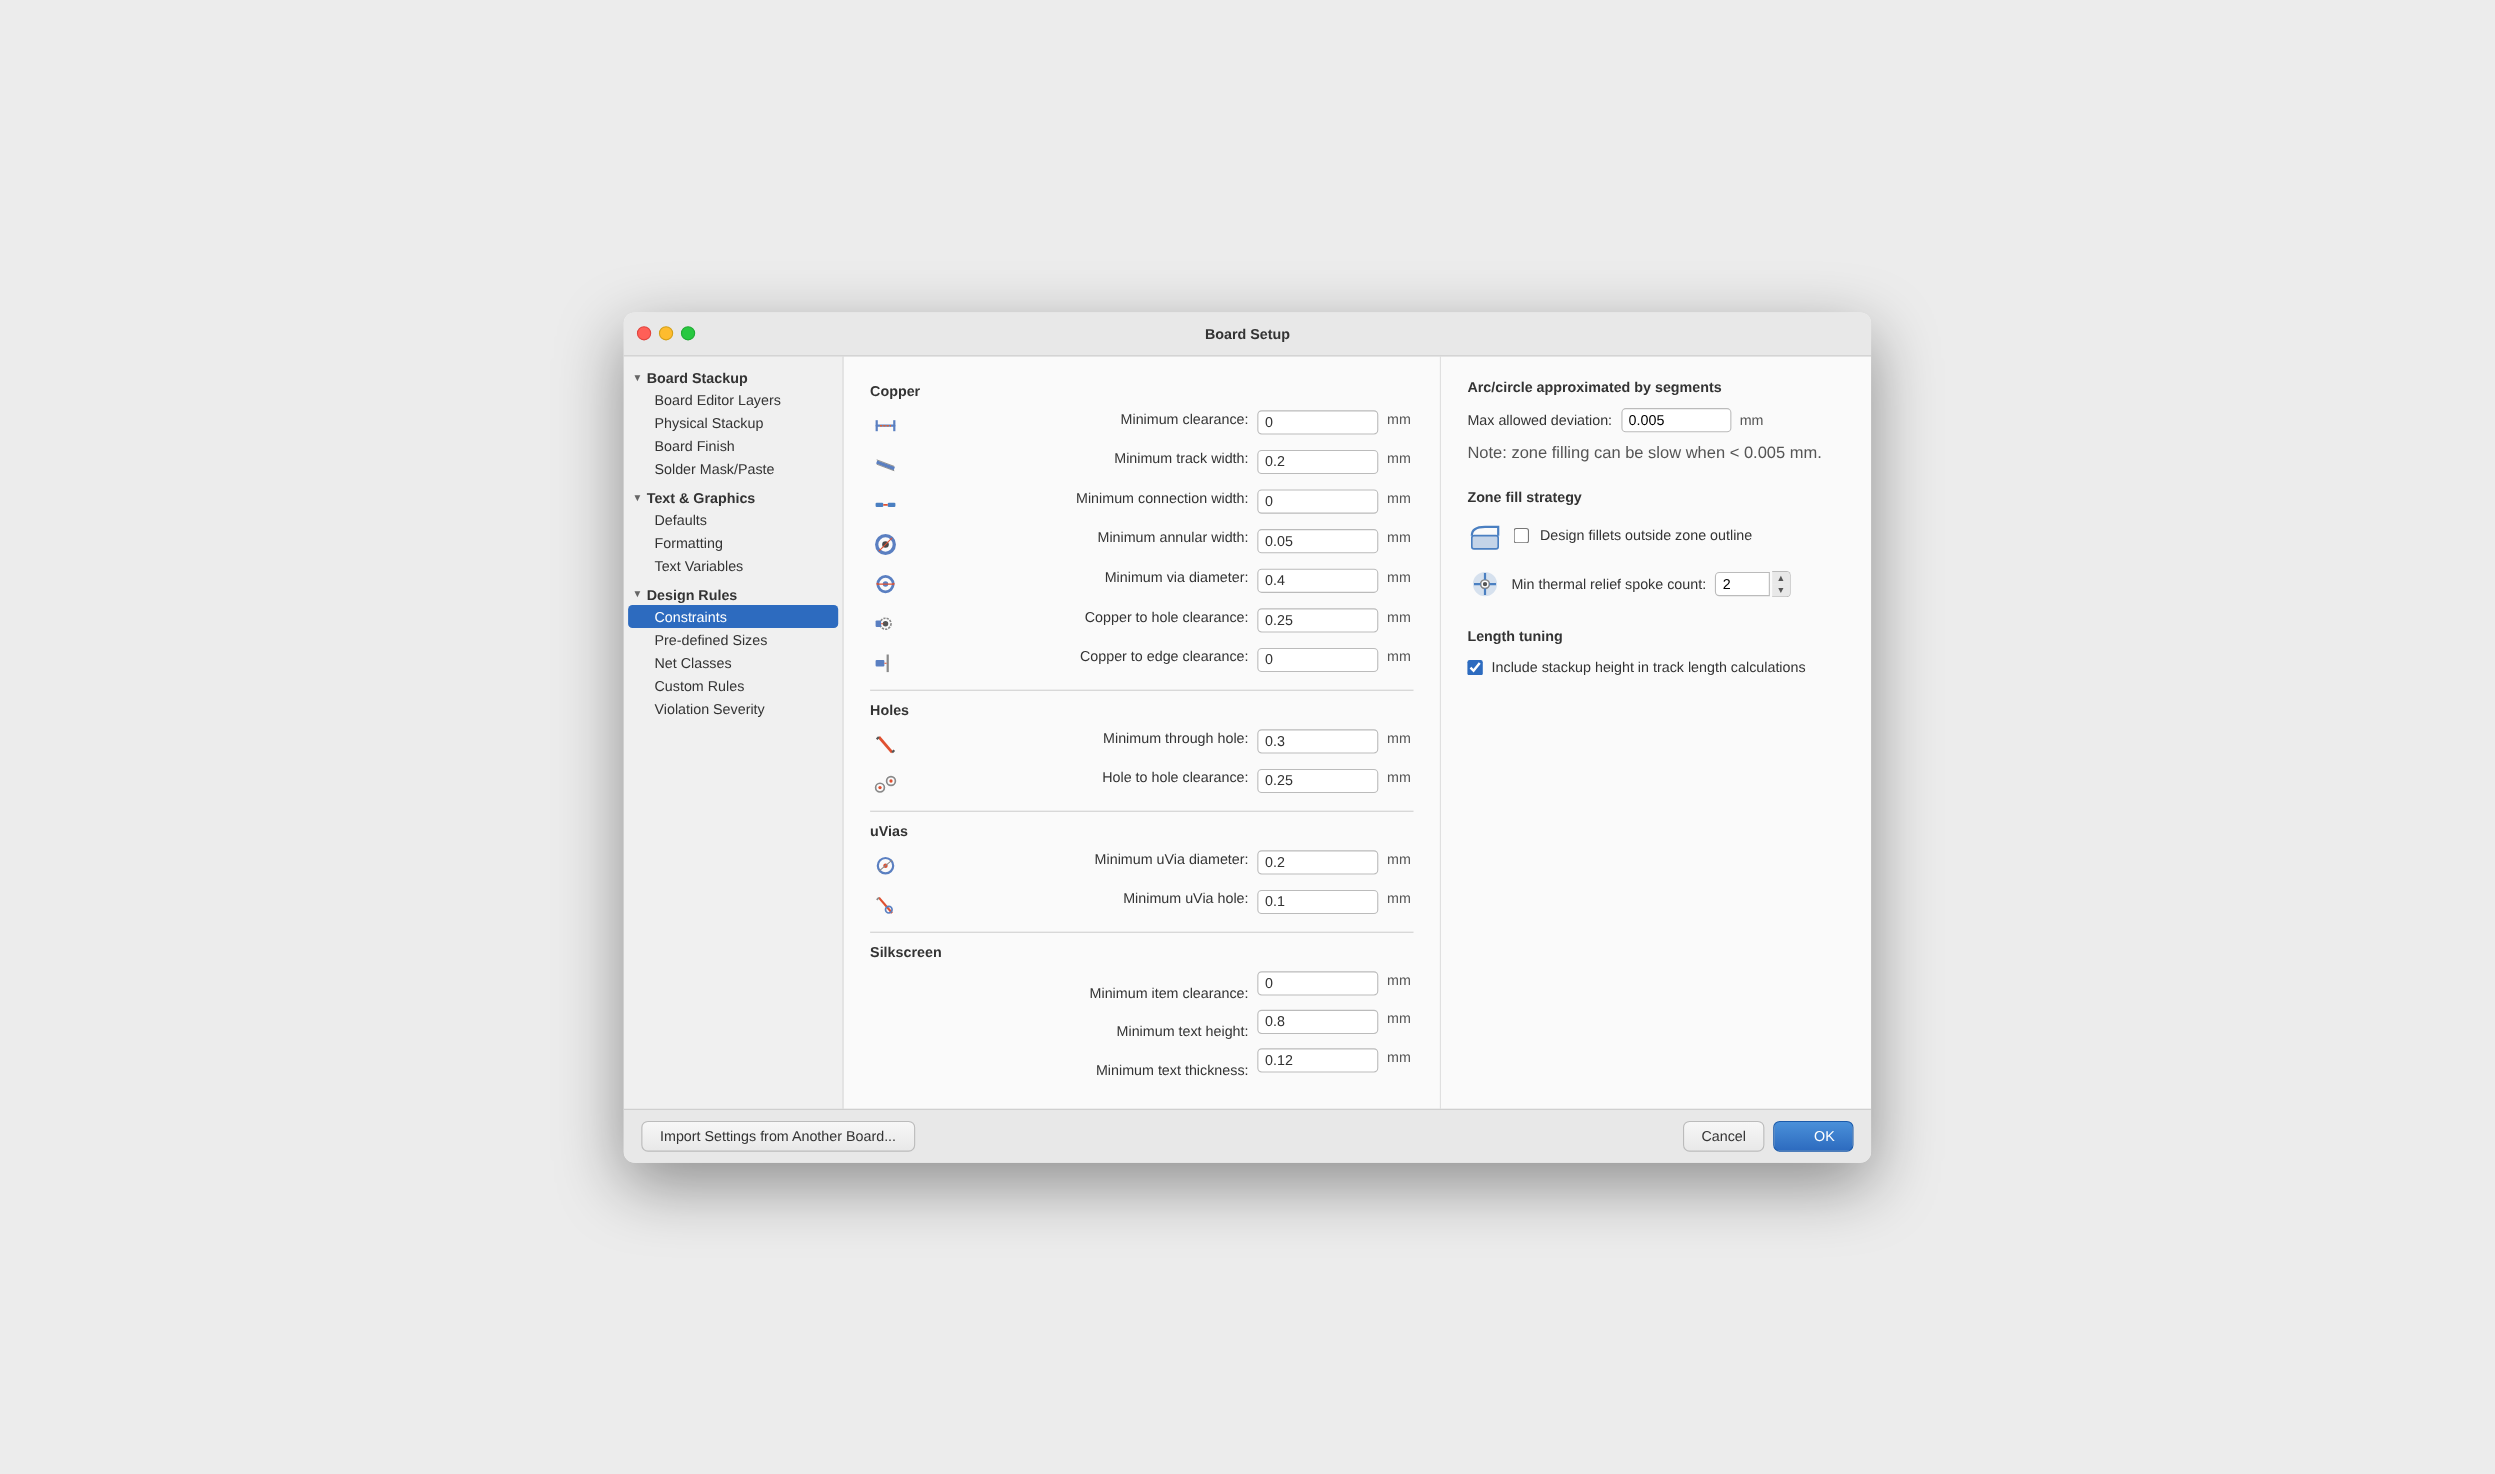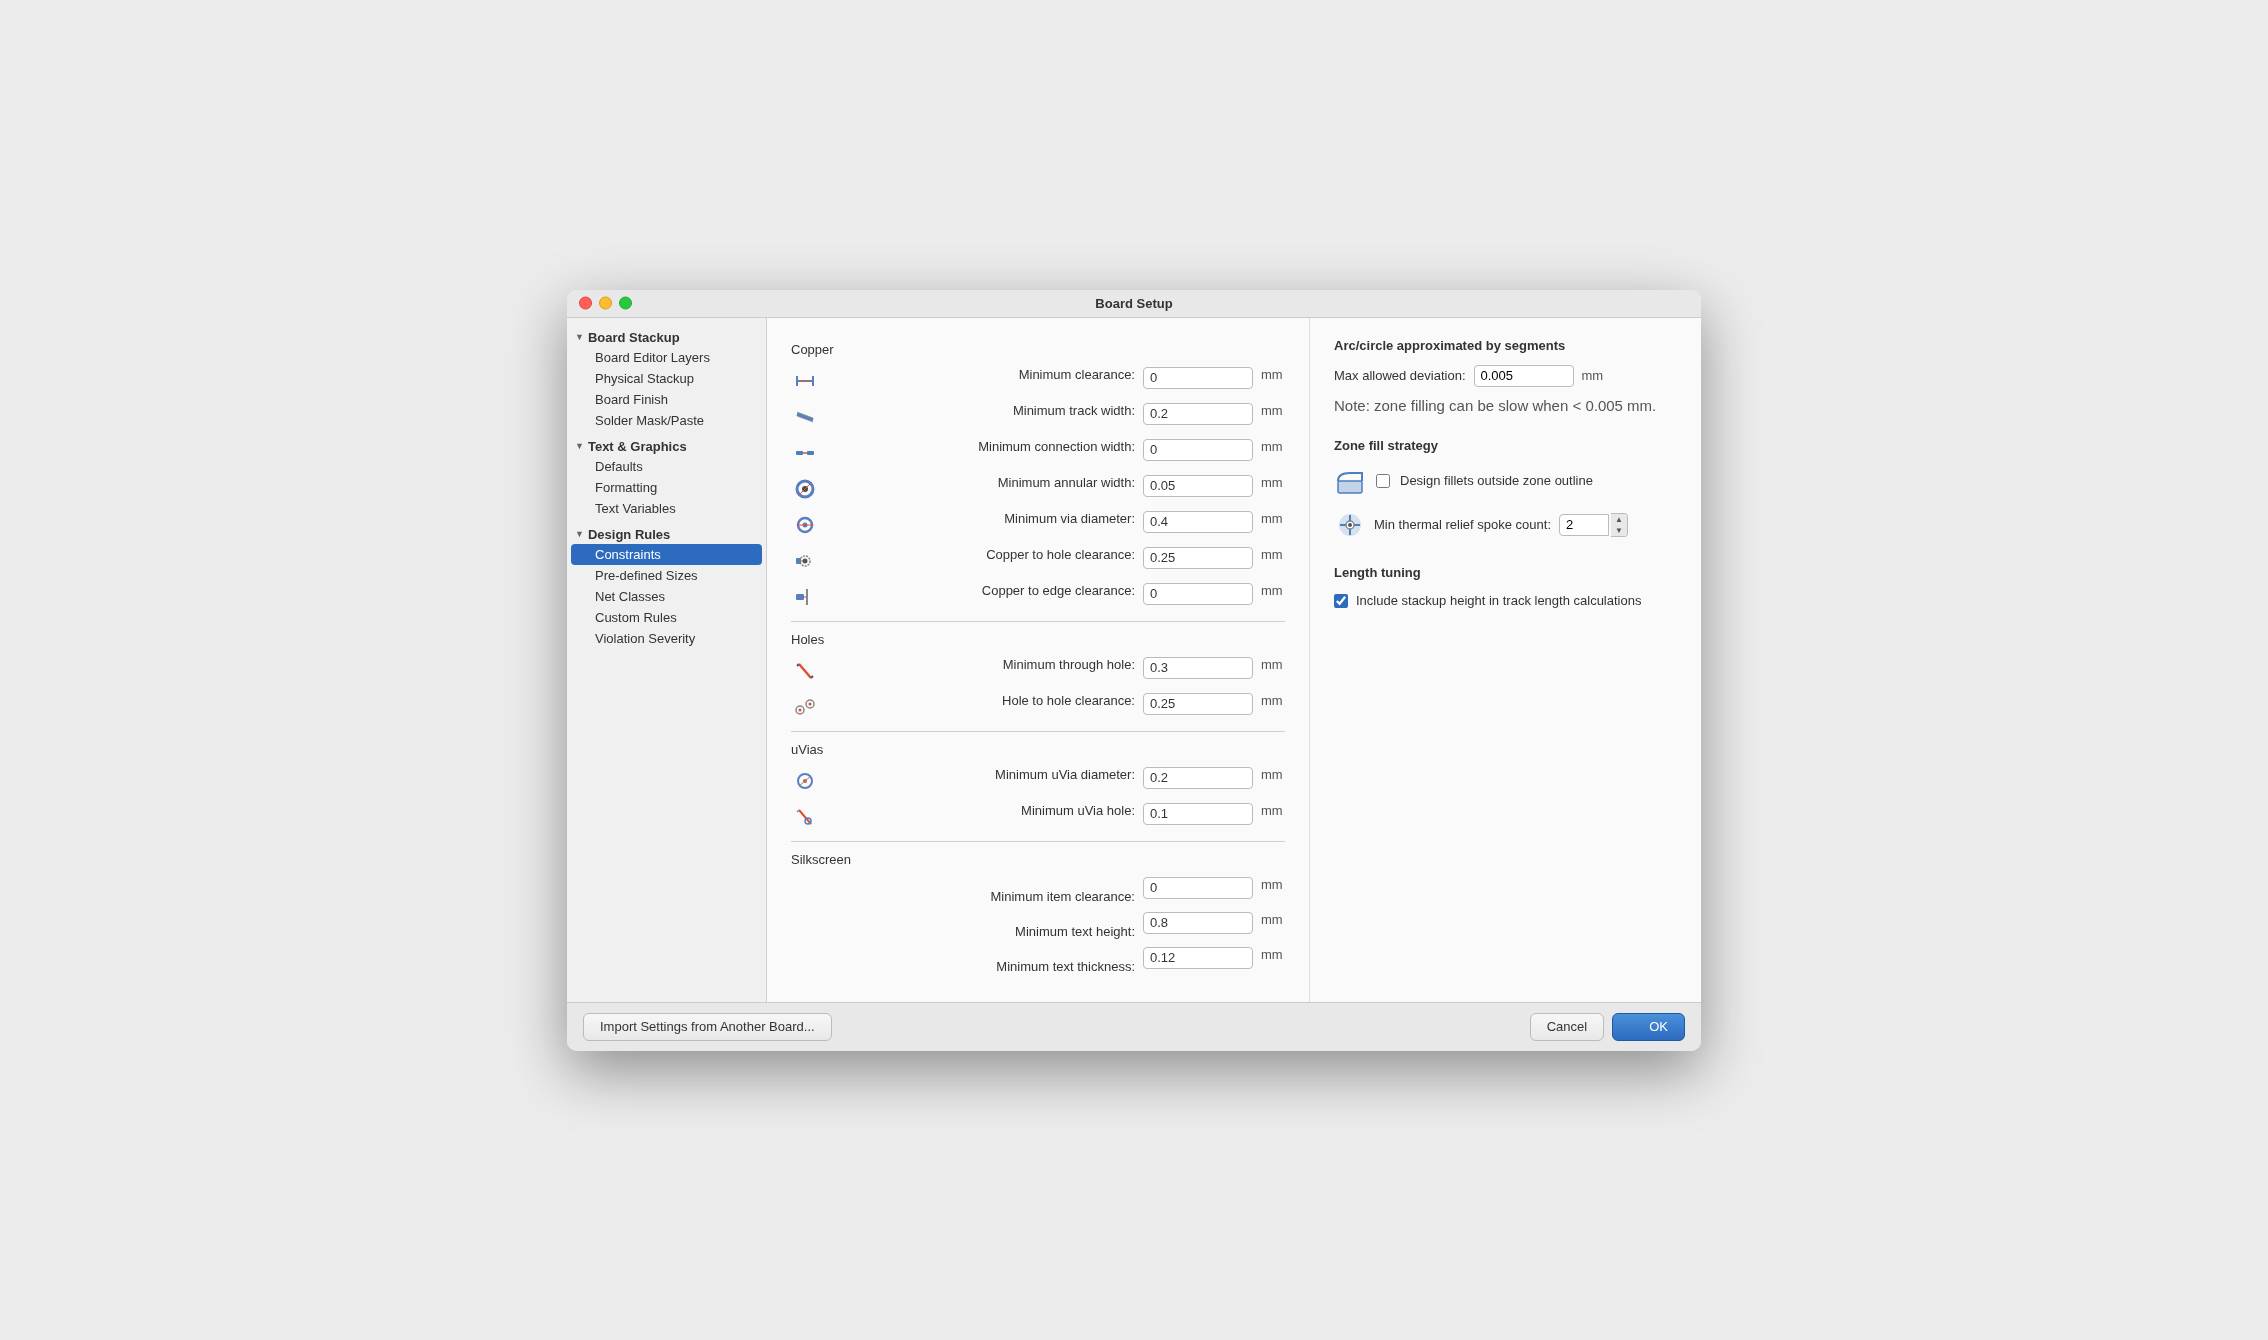--- a/index.html
+++ b/index.html
@@ -22,21 +22,21 @@
       flex-direction: column;
     }
     .titlebar {
       background: #e8e8e8;
       border-bottom: 1px solid #ccc;
       padding: 6px 16px;
       display: flex;
       align-items: center;
       justify-content: center;
       position: relative;
-      height: 28px;
+      height: 40px;
     }
     .window-controls {
       position: absolute;
       left: 12px;
       top: 50%;
       transform: translateY(-50%);
       display: flex;
       gap: 7px;
     }
     .wc { width: 13px; height: 13px; border-radius: 50%; }
@@ -82,21 +82,21 @@
       background: #fafafa;
     }
     .right-panel {
       width: 392px;
       padding: 20px 24px;
       background: #fafafa;
       border-left: 1px solid #e0e0e0;
     }
     .section-header {
       font-size: 13px;
-      font-weight: 400;
+      font-weight: 700;
       color: #333;
       margin-bottom: 10px;
       margin-top: 4px;
     }
     .field-row {
       display: flex;
       align-items: flex-start;
       margin-bottom: 8px;
       gap: 8px;
     }

